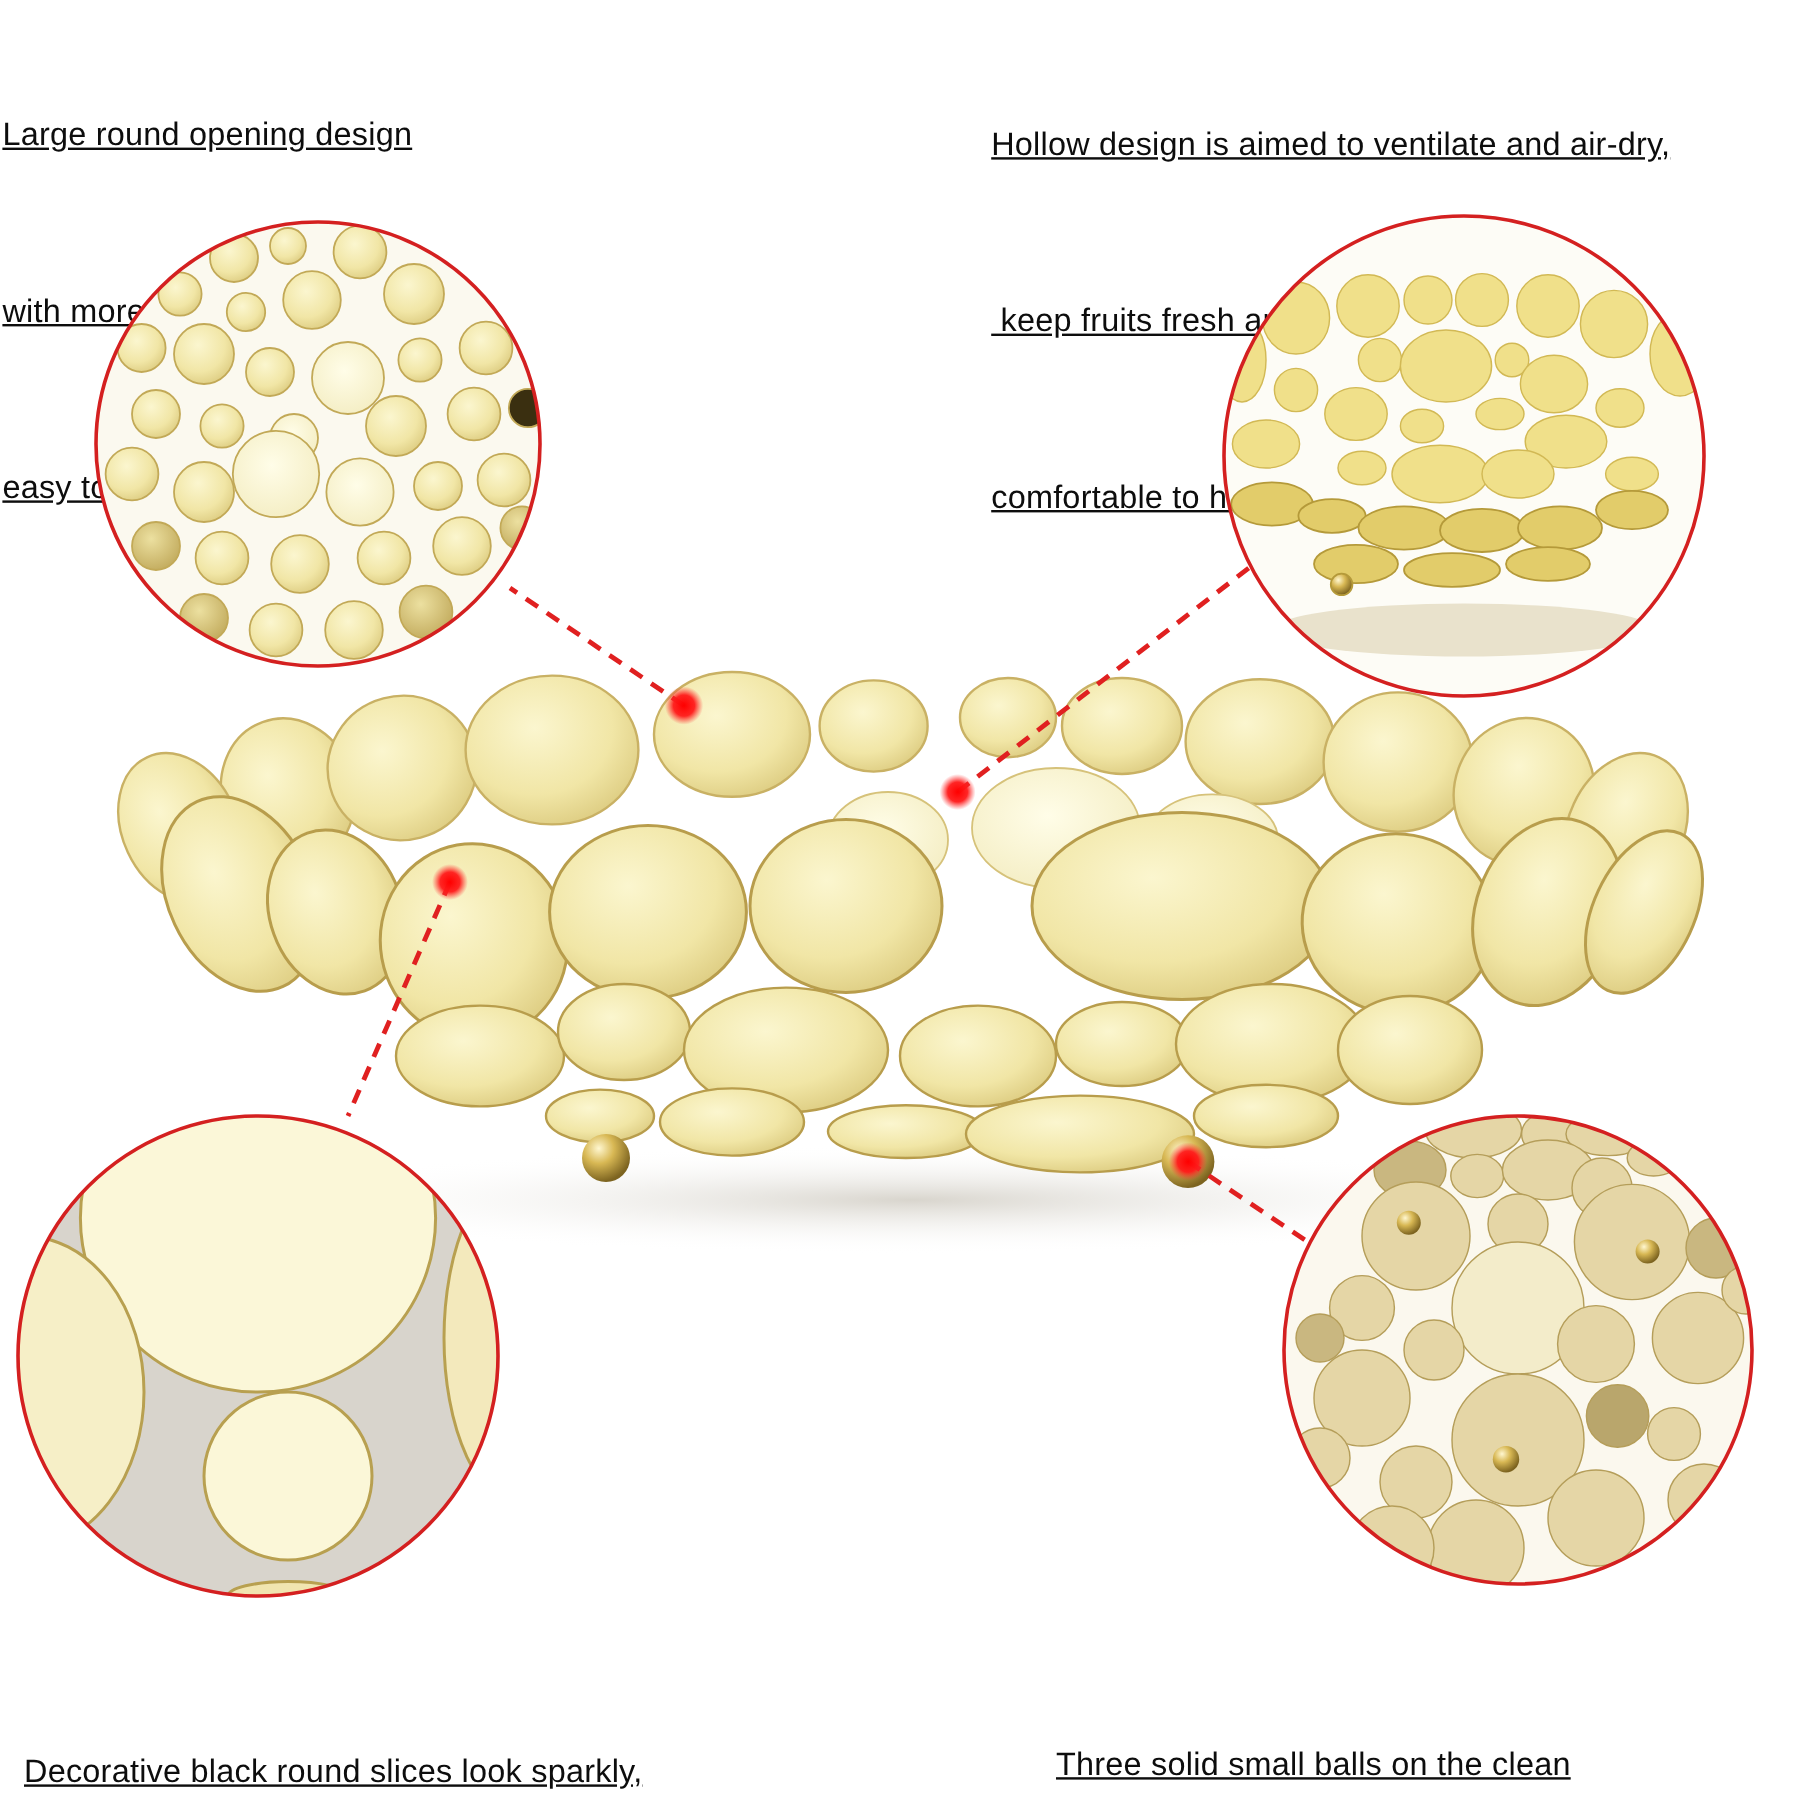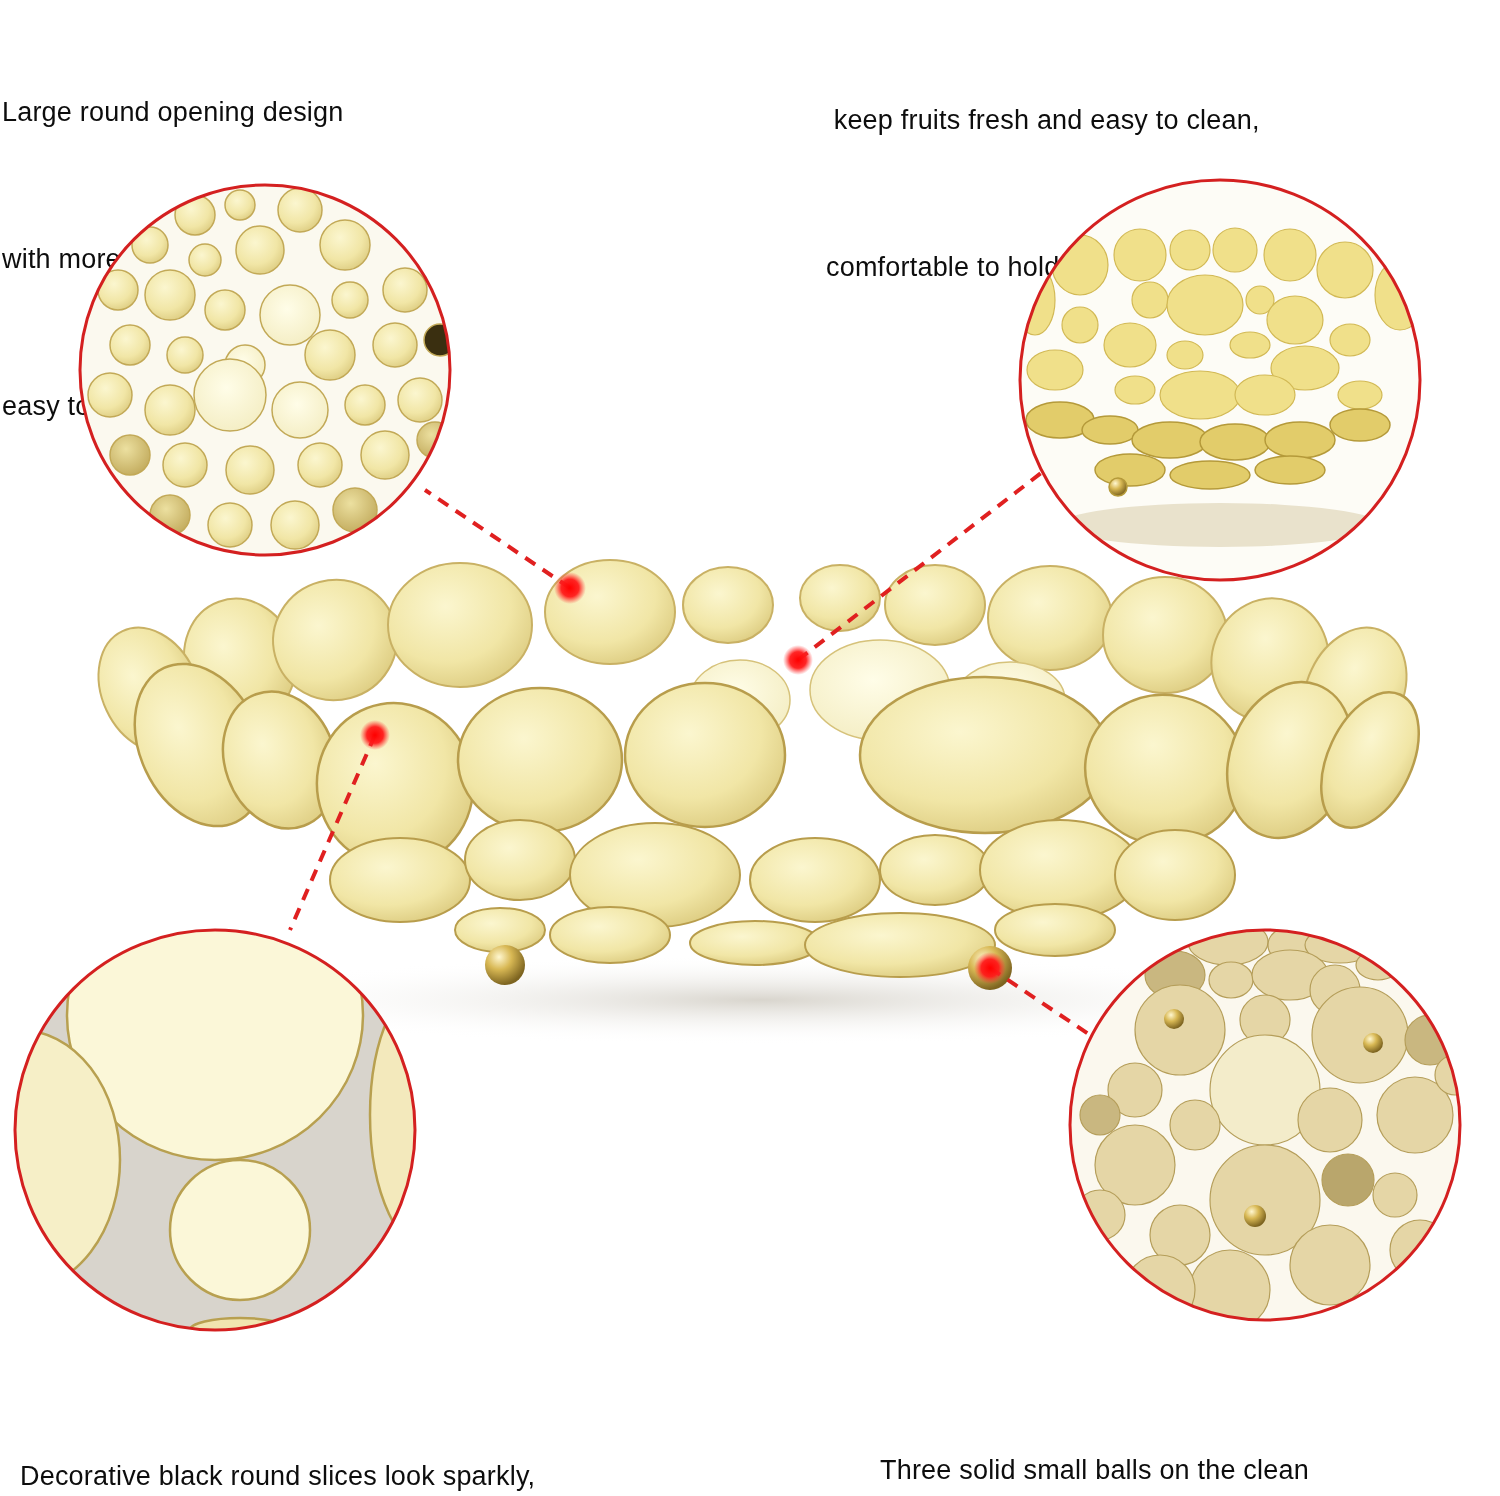--- a/index.html
+++ b/index.html
@@ -1,34 +1,35 @@
 <!DOCTYPE html>
 <html><head>
   <meta charset="utf-8">
   <style>
     html, body { margin: 0; padding: 0; background: #ffffff; }
     body { width: 1500px; height: 1496px; position: relative; overflow: hidden;
            font-family: "Liberation Sans", sans-serif; color: #111; }
     .caption { position: absolute; font-size: 27px; line-height: 49px; color: #0d0d0d; white-space: pre; letter-spacing: 0.2px; }
-    .caption div { white-space: pre; }
+    .caption div { white-space: pre; text-decoration: underline; }
     #cap-tl { left: 2px; top: -10px; }
     #cap-tr { left: 826px; top: -2px; }
     #cap-bl { left: 20px; top: 1354px; }
     #cap-br { left: 880px; top: 1348px; }
     svg.stage { position: absolute; left: 0; top: 0; }
   </style>
 </head>
 <body>
 
 <div class="caption" id="cap-tl">
   <div>Large round opening design</div>
   <div>with more storage capacity,</div>
   <div>easy to put in or take out fruits.</div>
 </div>
 <div class="caption" id="cap-tr">
+  <div>Hollow design is aimed to ventilate and air-dry,</div>
   <div> keep fruits fresh and easy to clean,</div>
   <div>comfortable to hold not hurting hands.</div>
 </div>
 <div class="caption" id="cap-bl">
   <div>Decorative black round slices look sparkly,</div>
   
   
 </div>
 <div class="caption" id="cap-br">
   <div>Three solid small balls on the clean</div>

